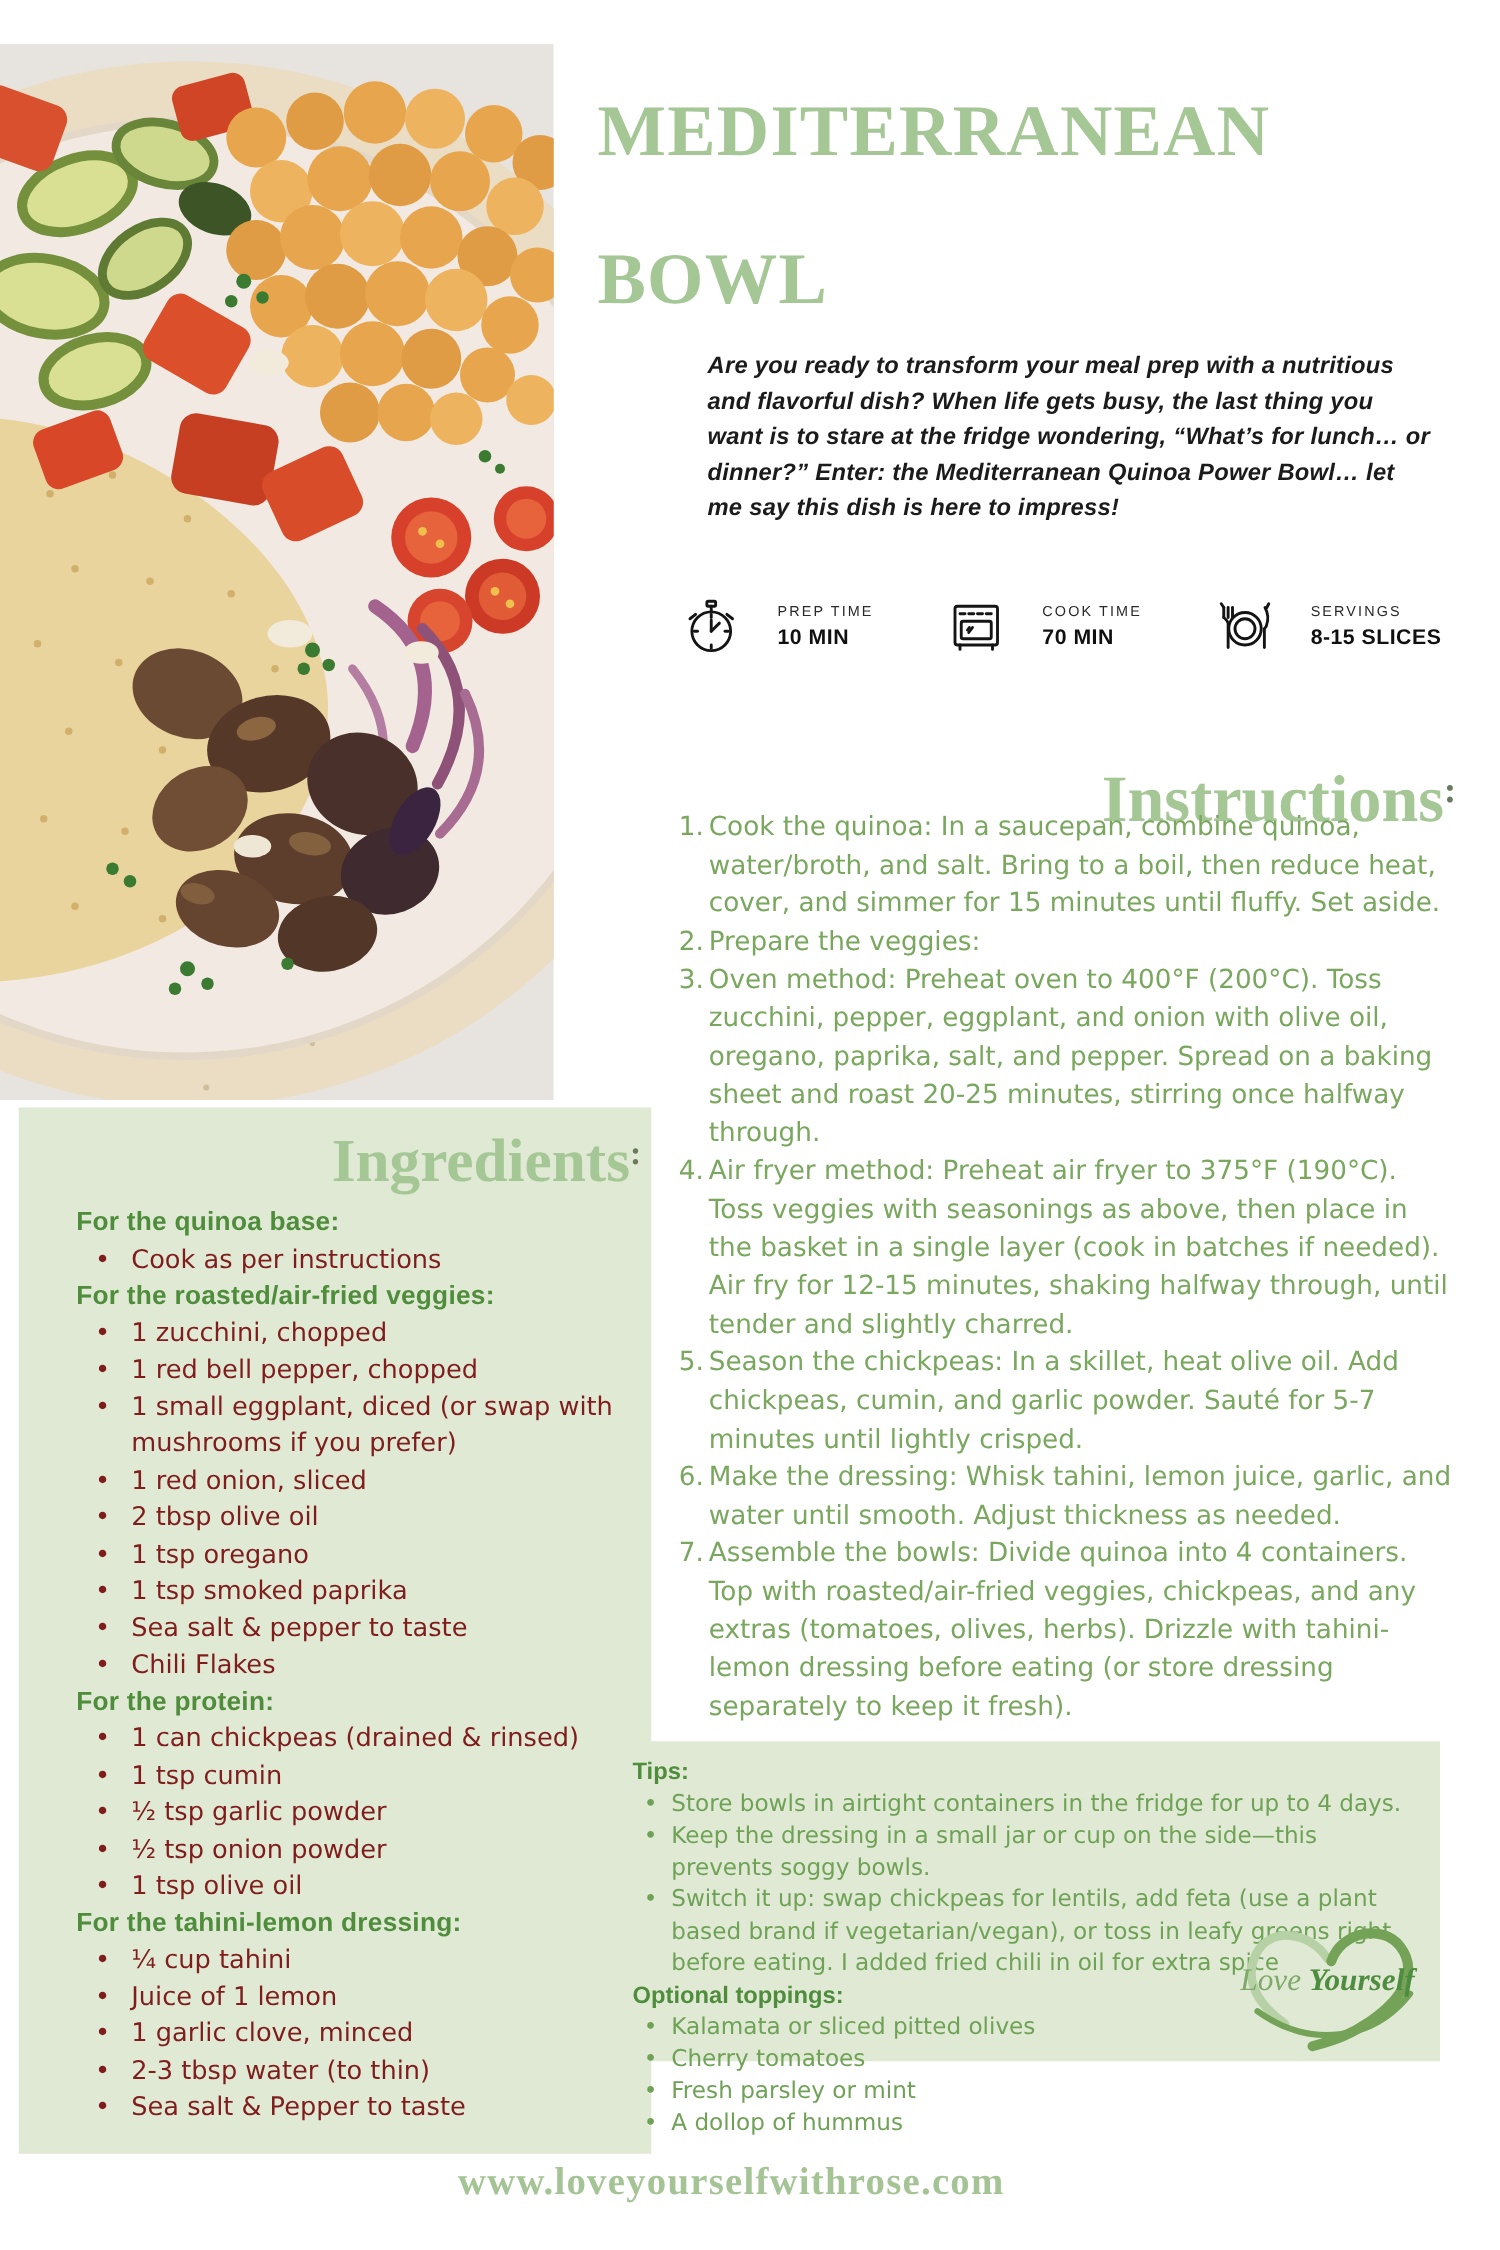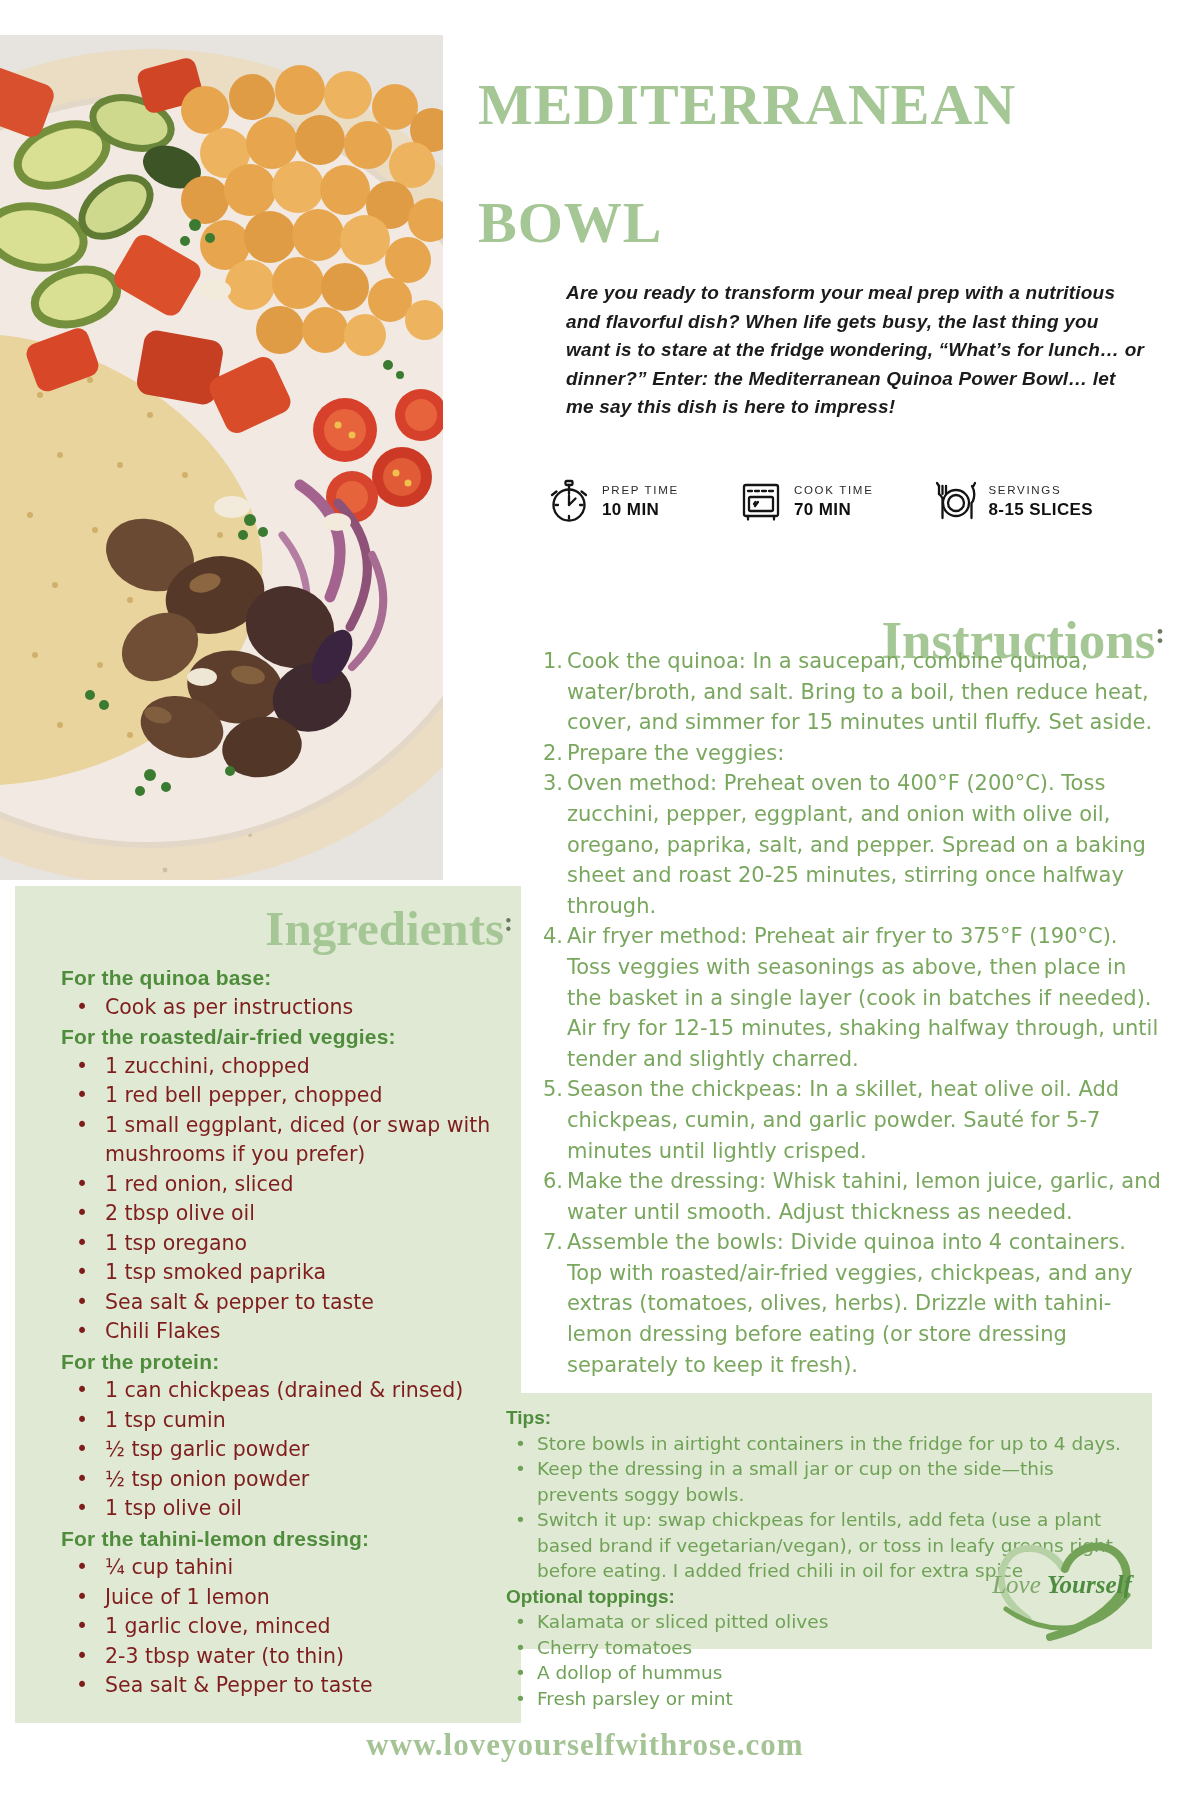--- a/index.html
+++ b/index.html
@@ -16,21 +16,21 @@
            font-size:58px; line-height:1.02; letter-spacing:1px; }
   .title .l2 { word-spacing:0.38em; }
 
   
   .intro { position:absolute; left:533px; top:260px; width:580px;
            font-weight:700; font-style:italic; font-size:19px; line-height:1.5;
            color:#1b1b1b; letter-spacing:0.2px;margin-left:33px; }
 
   
   .meta-row { position:absolute; left:545px; top:478px; display:flex; gap:58px; }
-  .meta-item { display:flex; align-items:center; gap:9px; }
+  .meta-item { display:flex; align-items:center; gap:29px; }
   .meta-icon svg { width:48px; height:48px; display:block; }
   .meta-text { display:flex; flex-direction:column; }
   .meta-label { font-size:11.5px; letter-spacing:1.7px; color:#2a2a2a; }
   .meta-value { font-size:17px; font-weight:700; color:#101010; margin-top:4px; letter-spacing:0.4px; }
 
   
   .instructions-heading { position:absolute; left:620px; top:566px; width:545px; text-align:right;
            font-family:"Liberation Serif", serif; font-weight:700; font-size:53px; color:#a5c695; }
   .h-colon { font-size:55%; color:#6b7a5e; vertical-align:0.52em; font-weight:700; }
   .steps { position:absolute; left:530px; top:646px; width:636px; margin:0; padding:0;
@@ -358,22 +358,22 @@
       <p class="tips-header">Tips:</p>
       <ul class="tips-list" id="tips-list">
           <li>Store bowls in airtight containers in the fridge for up to 4 days.</li>
           <li>Keep the dressing in a small jar or cup on the side—this prevents soggy bowls.</li>
           <li>Switch it up: swap chickpeas for lentils, add feta (use a plant based brand if vegetarian/vegan), or toss in leafy greens right before eating. I added fried chili in oil for extra spice</li>
         </ul>
       <p class="tips-header">Optional toppings:</p>
       <ul class="tips-list" id="toppings-list">
           <li>Kalamata or sliced pitted olives</li>
           <li>Cherry tomatoes</li>
+          <li>Fresh parsley or mint</li>
           <li>A dollop of hummus</li>
-          <li>Fresh parsley or mint</li>
         </ul>
     </div>
     <div class="logo">
       <svg width="172" height="112" viewBox="0 0 172 112" fill="none" stroke-linecap="round">
         <path d="M86 36 C72 14, 40 10, 29 32 C18 54, 32 74, 52 88" stroke="#b7d1a6" stroke-width="7"></path>
         <path d="M89 38 C97 14, 130 8, 144 26 C158 44, 149 66, 120 86 C104 97, 92 101, 74 106" stroke="#74a257" stroke-width="8"></path>
         <path d="M30 78 C72 108, 122 102, 152 64" stroke="#74a257" stroke-width="5"></path>
       </svg>
       <div class="logo-text"><span class="logo-love">Love</span> <span class="logo-yourself">Yourself</span></div>
     </div>

